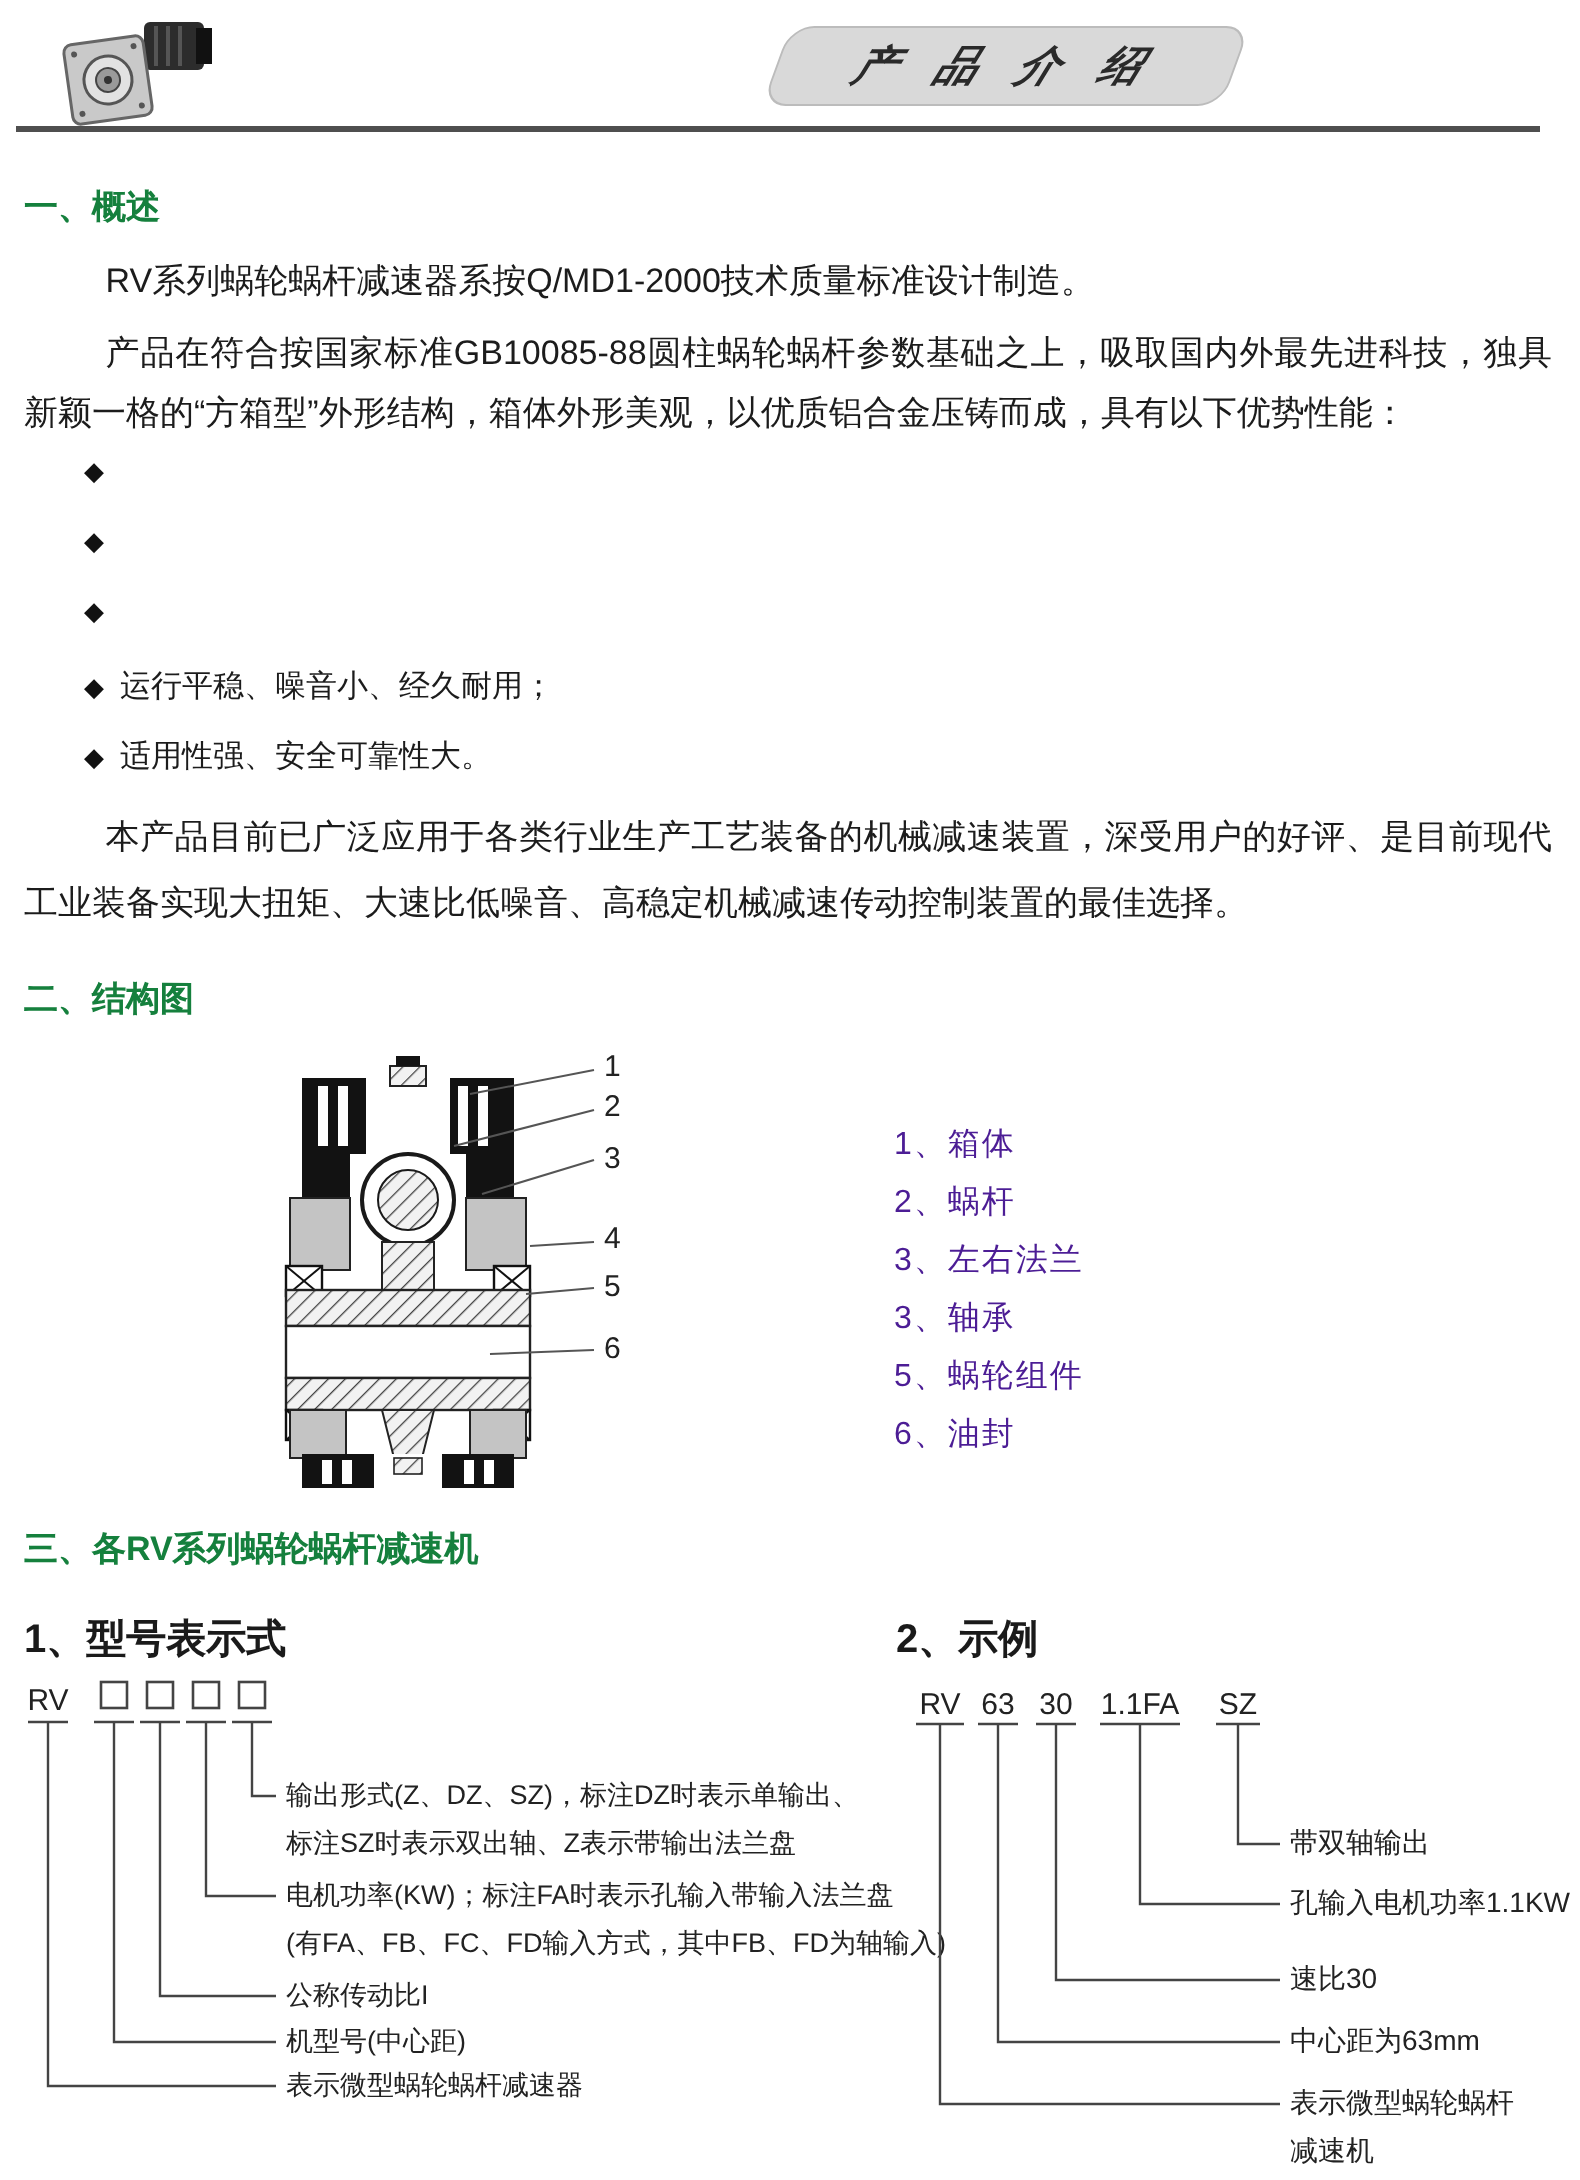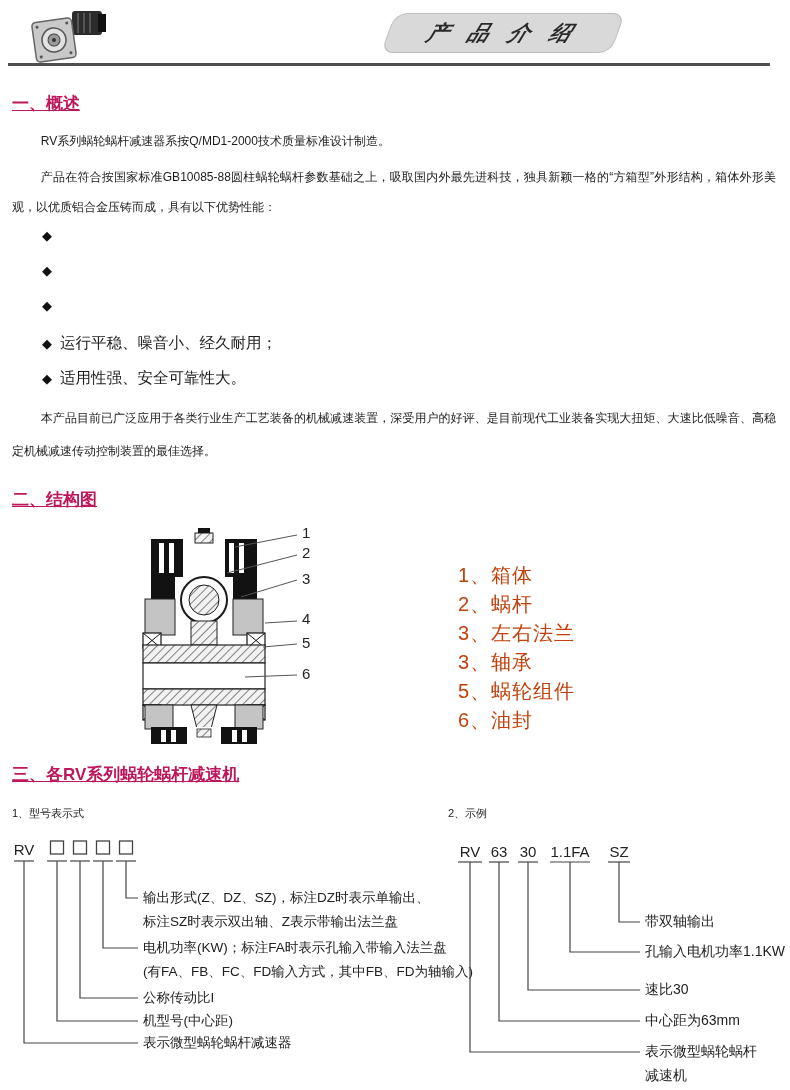--- a/index.html
+++ b/index.html
@@ -15,27 +15,27 @@
     background:#d9d9d9;border:1px solid #bcbcbc;border-radius:12px;
     transform:skewX(-20deg);
     display:flex;align-items:center;justify-content:center;
   }
   .banner-text{
     font-size:21px;font-weight:bold;color:#2a2a2a;
     letter-spacing:7px;font-style:italic;white-space:nowrap;
   }
   .rule{left:8px;top:63px;width:762px;height:3px;background:#4f4f4f;}
   
-  .h1{font-size:17px;font-weight:bold;color:#be185d;white-space:nowrap;text-decoration:underline;}
-  .h2{font-size:11px;font-weight:normal;color:#1a1a1a;white-space:nowrap;}
-  .para{left:12px;width:764px;font-size:12px;line-height:30px;text-indent:2.4em;text-align:justify;}
+  .h1{font-size:17px;font-weight:bold;color:#15803d;white-space:nowrap;}
+  .h2{font-size:20px;font-weight:bold;color:#1a1a1a;white-space:nowrap;}
+  .para{left:12px;width:764px;font-size:17px;line-height:30px;text-indent:2.4em;text-align:justify;}
   .bullet-row{left:42px;width:720px;font-size:15.5px;display:flex;align-items:center;}
   .bullet-glyph{font-size:13px;margin-right:8px;color:#111;}
   
-  .legend-item{left:458px;width:300px;font-size:20px;color:#c2410c;letter-spacing:1px;}
+  .legend-item{left:447px;width:300px;font-size:16px;color:#4c1d95;letter-spacing:1px;}
   svg{overflow:visible;}
   svg text{font-family:"Liberation Sans","DejaVu Sans",sans-serif;fill:#222;}
   .ann{font-size:13.5px;}
   .ann2{font-size:14px;}
   .tok{font-size:15px;}
   .callout-num{font-size:15px;}
   .conn{stroke:#555;stroke-width:1;fill:none;}
   .conn2{stroke:#444;stroke-width:1.2;fill:none;}
 </style>
 </head>

